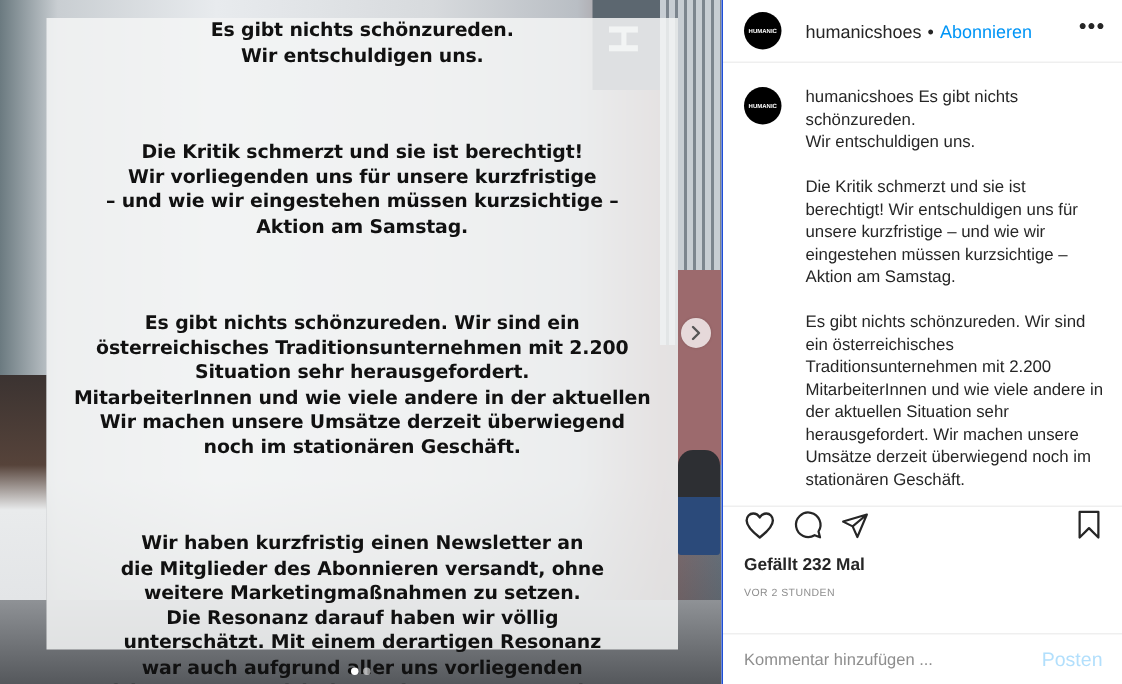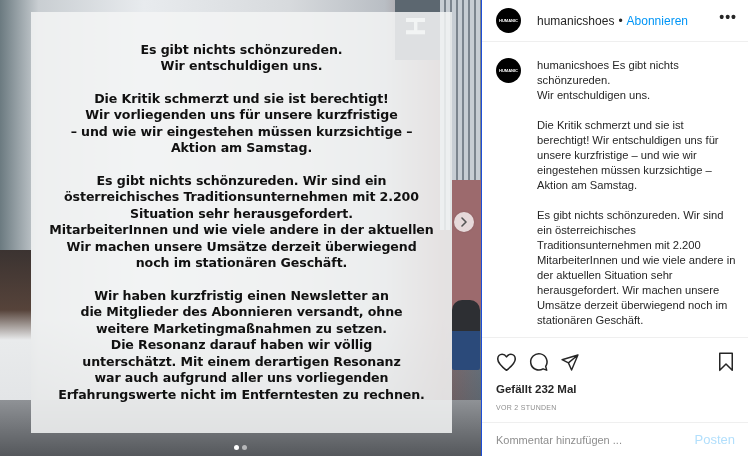--- a/index.html
+++ b/index.html
@@ -21,22 +21,23 @@
   .bg-redwall { left: 452px; top: 180px; width: 29px; height: 130px; background: #9c6a6d; }
   .bg-leftwall { left: 0; top: 250px; width: 31px; height: 150px; background: linear-gradient(180deg, #3b3331 0%, #56433a 40%, #e9ebec 60%, #e3e5e7 100%); }
   .bg-pavement { left: 0; top: 400px; width: 481px; height: 56px;
     background: linear-gradient(180deg, #8f9296 0%, #6c6f73 60%, #55585c 100%); }
   .bg-person { left: 452px; top: 300px; width: 28px; height: 70px;
     background: linear-gradient(180deg, #2d2f33 0 45%, #2b4a7a 45% 100%); border-radius: 10px 10px 2px 2px; }
 
   .overlay {
     position: absolute; left: 31px; top: 12px; width: 421px; height: 421px;
     background: rgba(243,244,245,0.86);
-    display: flex; flex-direction: column; justify-content: center; align-items: center;
+    display: flex; flex-direction: column; align-items: center;
     padding: 0 8px;
+    gap: 32px;
   }
   .overlay p {
     font-family: "DejaVu Sans", sans-serif; font-weight: 700;
     font-size: 12.6px; line-height: 16.5px; color: #111;
     text-align: center; margin-bottom: 16px; letter-spacing: -0.1px;
   }
   .overlay p:last-child { margin-bottom: 0; }
   .overlay .line { display: block; white-space: nowrap; }
 
   .next-btn {
@@ -56,21 +57,21 @@
   .header .sep { margin: 0 4px; font-size: 12px; color: #262626; }
   .header .follow { font-size: 12px; color: #0095f6; font-weight: 400; }
   .more { position: absolute; right: 12px; top: 9px; font-size: 14px; font-weight: 700; color: #262626; letter-spacing: 1px; }
 
   .caption-area { position: absolute; left: 0; top: 42px; width: 267px; height: 295px; overflow: hidden; padding: 16px 10px 0 14px; display: flex; }
   .caption-area .avatar { margin-top: 0; }
   .caption { margin-left: 16px; font-size: 11.2px; line-height: 15px; color: #262626; width: 200px; }
   .caption .u { font-weight: 400; color: #262626; }
   .caption p { margin-bottom: 15px; }
 
-  .actions { position: absolute; left: 0; top: 337px; width: 267px; border-top: 1px solid #efefef; padding: 12px 14px 0 14px; }
+  .actions { position: absolute; left: 0; top: 337px; width: 267px; border-top: 1px solid #efefef; padding: 0 14px 0 14px; }
   .icon-row { display: flex; align-items: center; height: 24px; }
   .icon-row .ic { margin-right: 11px; display: inline-flex; }
   .icon-row .bookmark { margin-left: auto; margin-right: 0; }
   .likes { font-size: 11.5px; font-weight: 700; margin-top: 9px; color: #262626; }
   .time { font-size: 7px; color: #8e8e8e; margin-top: 9px; letter-spacing: 0.3px; text-transform: uppercase; }
   .comment-box { position: absolute; left: 0; top: 422px; width: 267px; height: 34px; border-top: 1px solid #efefef; display: flex; align-items: center; padding: 0 14px; }
   .comment-input { flex: 1; border: none; outline: none; font-size: 11px; color: #262626; background: transparent; font-family: Liberation Sans, sans-serif; }
   .comment-input::placeholder { color: #8e8e8e; }
   .post-btn { font-size: 13px; color: #b2dffc; background: none; border: none; font-family: Liberation Sans, sans-serif; }
 </style>

